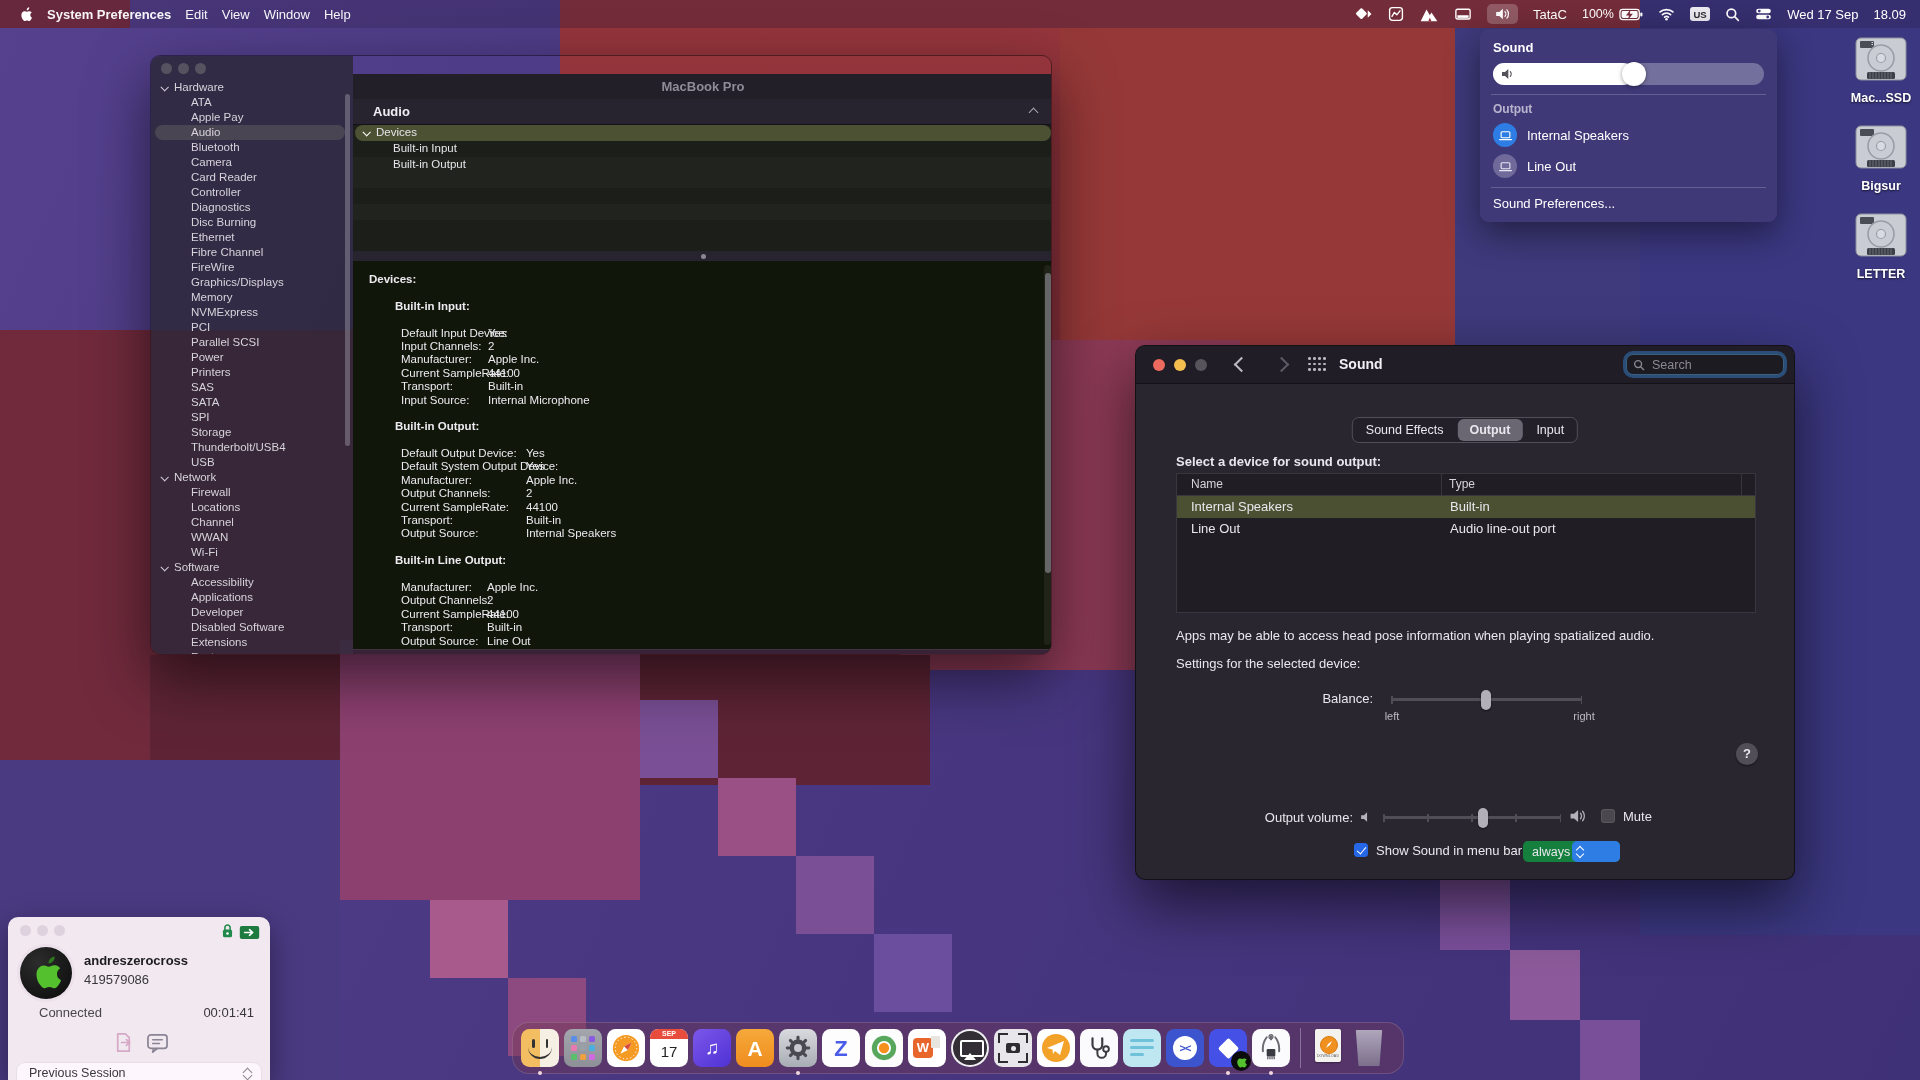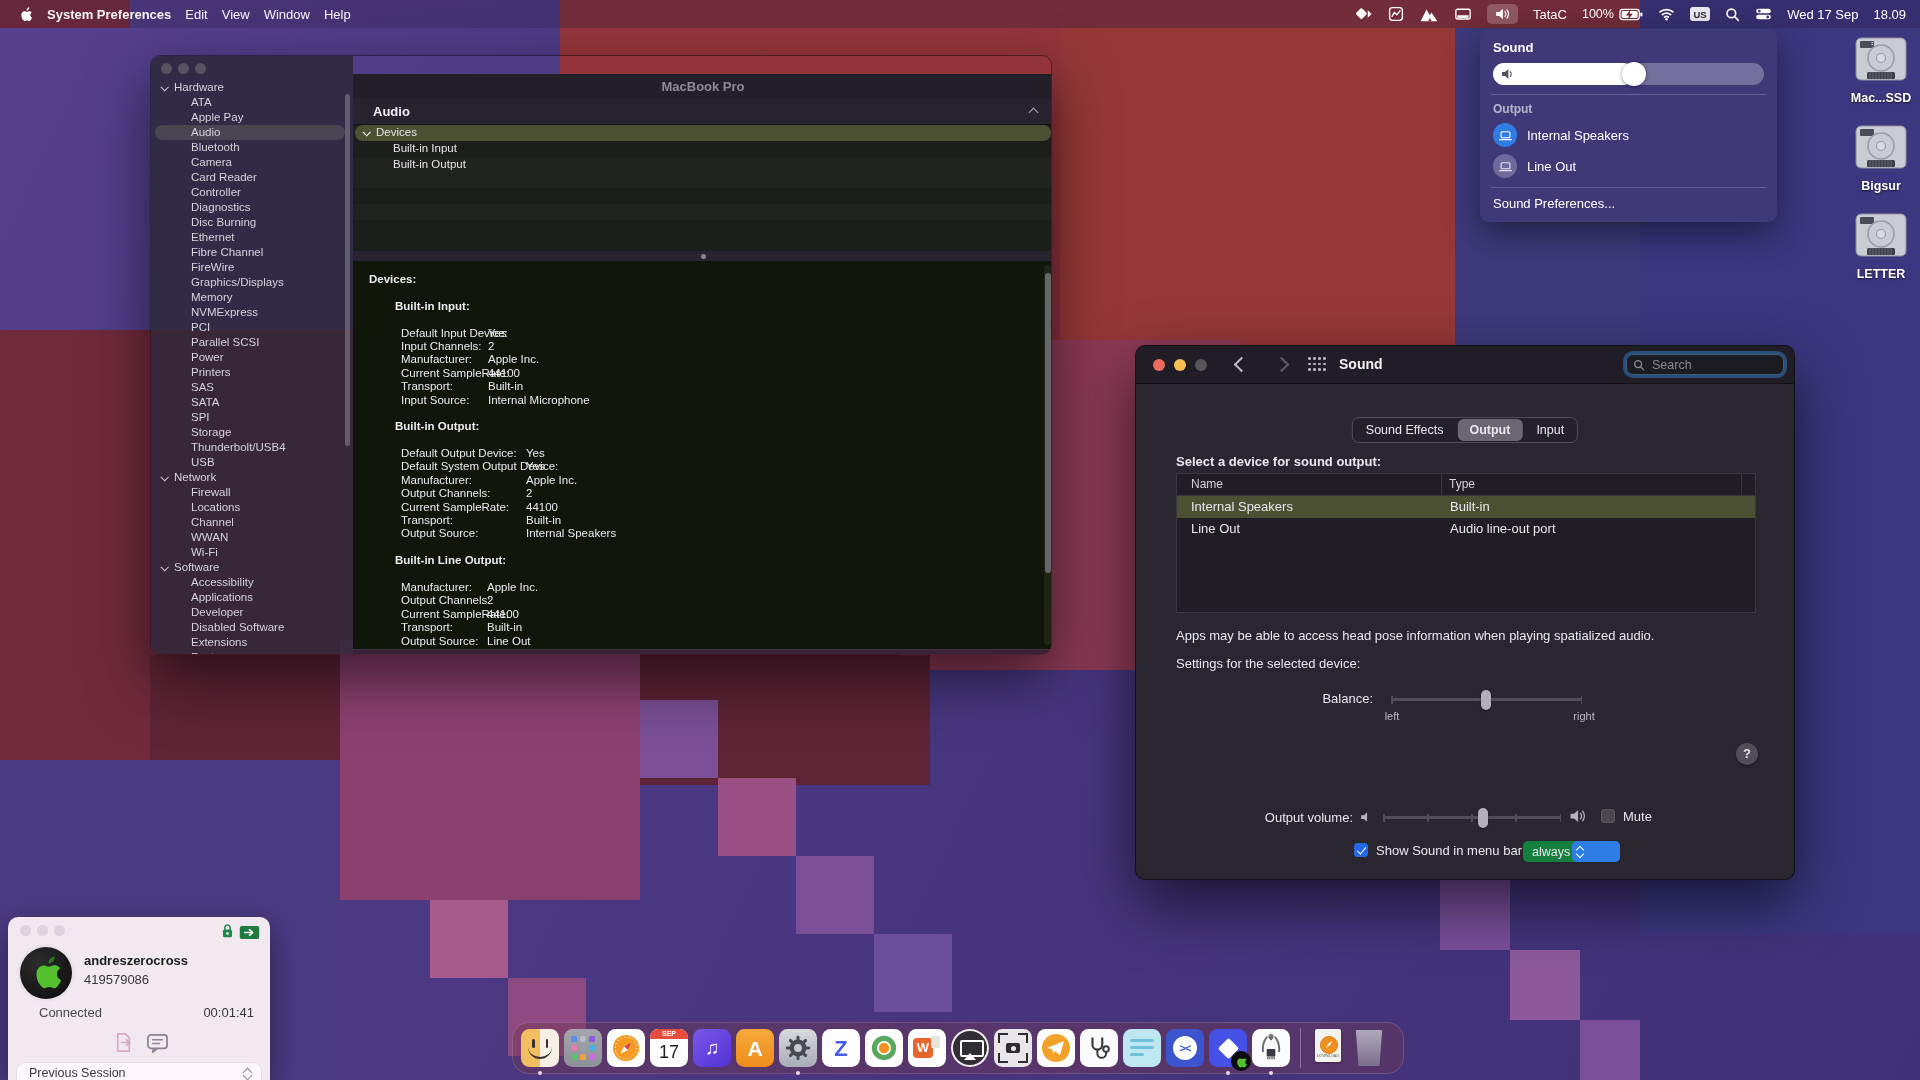--- a/index.html
+++ b/index.html
@@ -139,21 +139,21 @@
   .dk .rdot{position:absolute;left:50%;bottom:-8px;width:4px;height:4px;border-radius:50%;background:#f2d8de;transform:translateX(-50%);}
   .dockdiv{width:1px;height:40px;background:rgba(255,255,255,.3);margin:0 5px;flex:none;}
   
   .ic-finder{background:linear-gradient(90deg,#f3bd62 50%,#f6efe4 50%);width:38px;height:38px;border-radius:8.5px;position:relative;}
   .ic-finder i{position:absolute;top:10px;width:2.5px;height:9px;background:#333;border-radius:2px;}
   .ic-finder .sm{position:absolute;left:7px;right:7px;top:14px;height:14px;border:2.5px solid #333;border-top:none;border-left:none;border-right:none;border-radius:0 0 14px 14px;}
   .ic-launch{background:linear-gradient(180deg,#a3a6ad,#8d9097);width:38px;height:38px;border-radius:8.5px;display:grid;grid-template-columns:repeat(3,6px);grid-template-rows:repeat(3,6px);gap:3px;align-content:center;justify-content:center;}
   .ic-launch i{border-radius:1.5px;}
   .ic-cal{background:#fff;width:38px;height:38px;border-radius:8.5px;overflow:hidden;text-align:center;}
   .ic-cal .mo{background:#e74c3c;color:#fff;font-size:7px;font-weight:bold;height:10px;line-height:10px;}
-  .ic-cal .dy{font-size:18px;color:#222;line-height:26px;font-weight:300;}
+  .ic-cal .dy{font-size:15px;color:#222;line-height:26px;font-weight:300;}
   .ic-music{background:linear-gradient(140deg,#7c58ea,#4f31d4);width:38px;height:38px;border-radius:8.5px;color:#fff;font-size:19px;text-align:center;line-height:38px;}
   .ic-appstore{background:linear-gradient(180deg,#f6a93b,#ef8c1e);width:38px;height:38px;border-radius:8.5px;color:#fff;font-size:21px;font-weight:bold;text-align:center;line-height:37px;}
   .ic-zoom{background:#fdfdfd;width:38px;height:38px;border-radius:8.5px;color:#4a5de8;font-size:22px;font-weight:bold;text-align:center;line-height:37px;}
   .ic-word{background:#fff;width:38px;height:38px;border-radius:8.5px;position:relative;}
   .ic-word i{position:absolute;left:5px;top:9px;width:20px;height:20px;background:#e8662c;border-radius:4px;color:#fff;font-size:13px;font-weight:bold;text-align:center;line-height:20px;font-style:normal;}
   .ic-airplay{background:#332d36;width:38px;height:38px;border-radius:50%;position:relative;box-shadow:0 0 0 2px #f0eef2 inset;}
   .ic-airplay .scr{position:absolute;left:9px;top:11px;width:20px;height:13px;border:2px solid #fff;border-radius:2px;}
   .ic-airplay .tri{position:absolute;left:13px;bottom:7px;width:0;height:0;border-left:6px solid transparent;border-right:6px solid transparent;border-bottom:7px solid #fff;}
   .ic-shot{background:#e8e6ea;width:38px;height:38px;border-radius:8.5px;position:relative;}
   .ic-shot .br{position:absolute;width:8px;height:8px;border:2.2px solid #2e2c30;}

